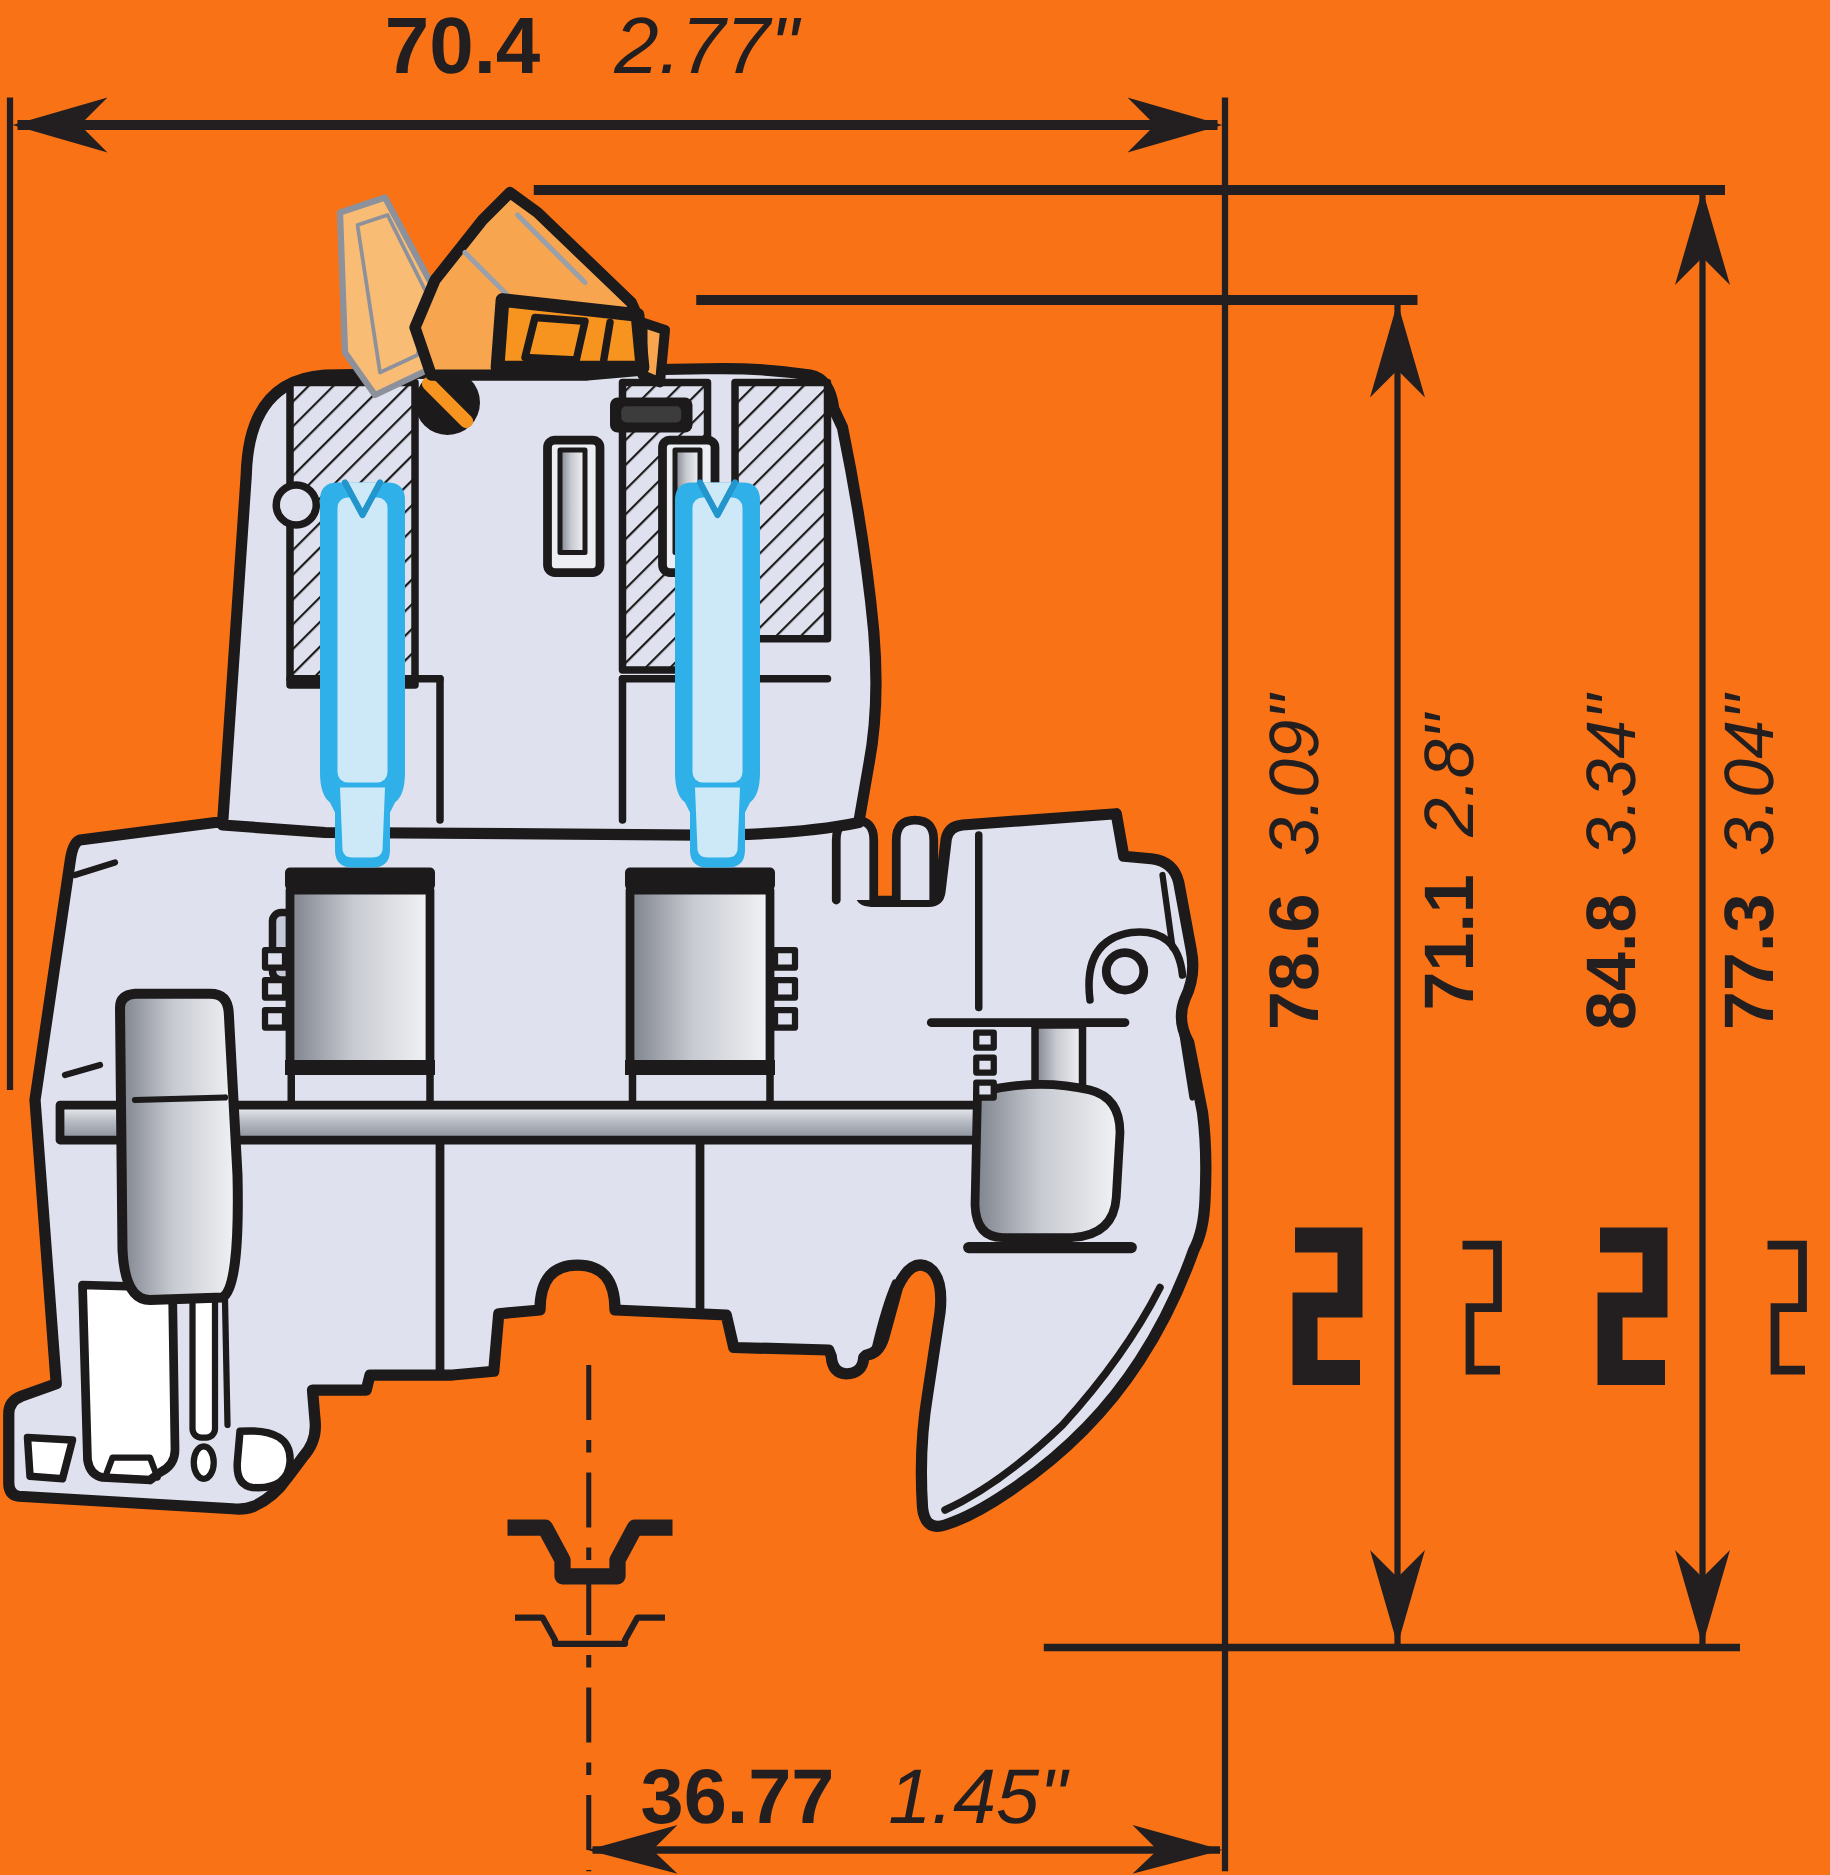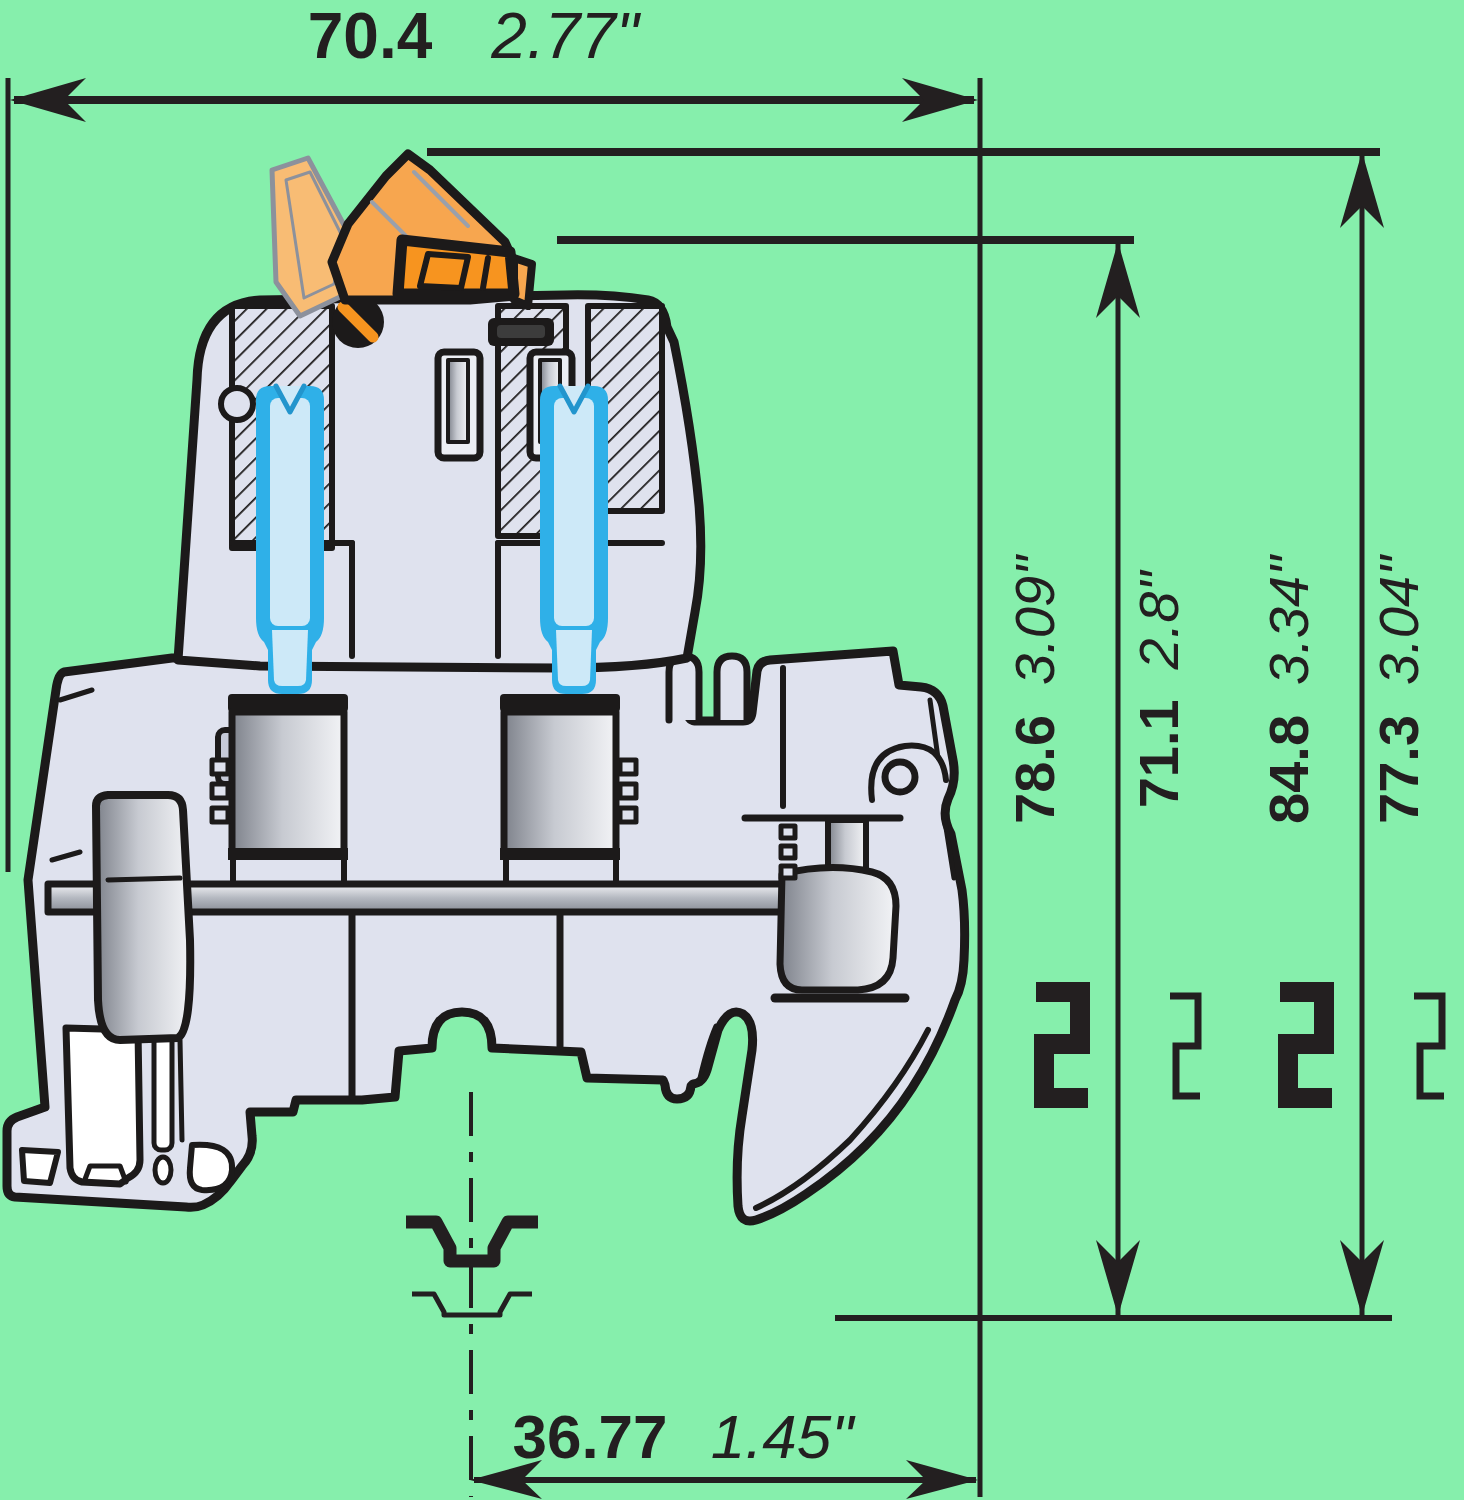--- a/index.html
+++ b/index.html
@@ -1,16 +1,16 @@
 <!DOCTYPE html>
 <html><head>
 <meta charset="utf-8">
 <style>
   html,body{margin:0;padding:0;background:#ffffff;}
-  .stage{position:relative;width:1464px;height:1500px;background:#86efac;overflow:hidden;
+  .stage{position:relative;width:1464px;height:1500px;background:#f97316;overflow:hidden;
          font-family:"Liberation Sans", sans-serif;}
   .stage svg{position:absolute;left:0;top:0;}
   text{fill:#231f20;}
   .mm{font-weight:700;}
   .in{font-style:italic;}
   .t64{font-size:64px;}
   .t62{font-size:62px;}
   .t56{font-size:56px;}
 </style>
 </head>

